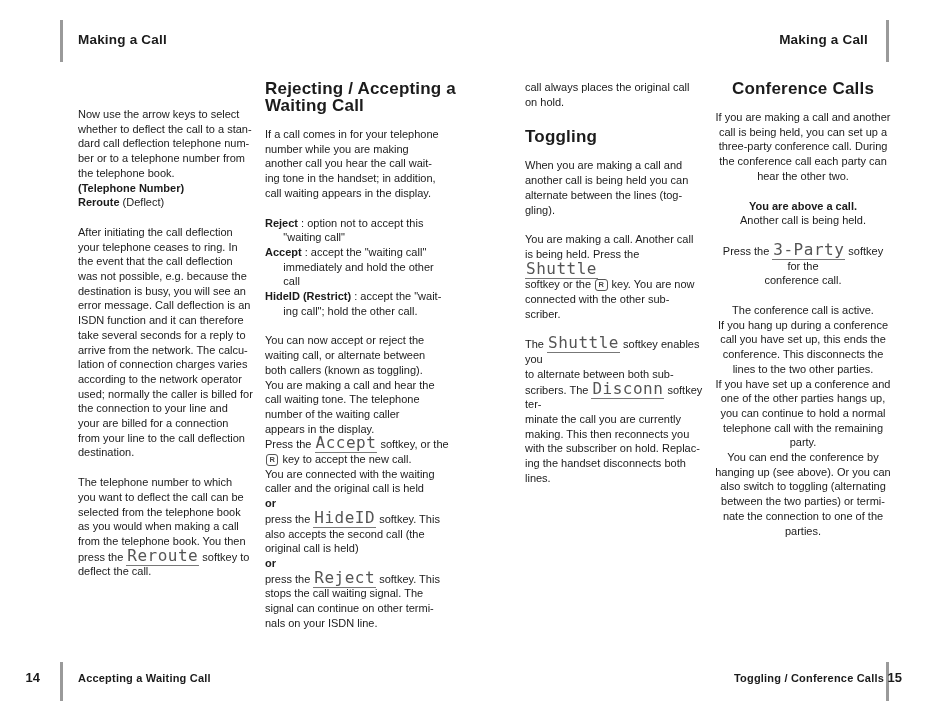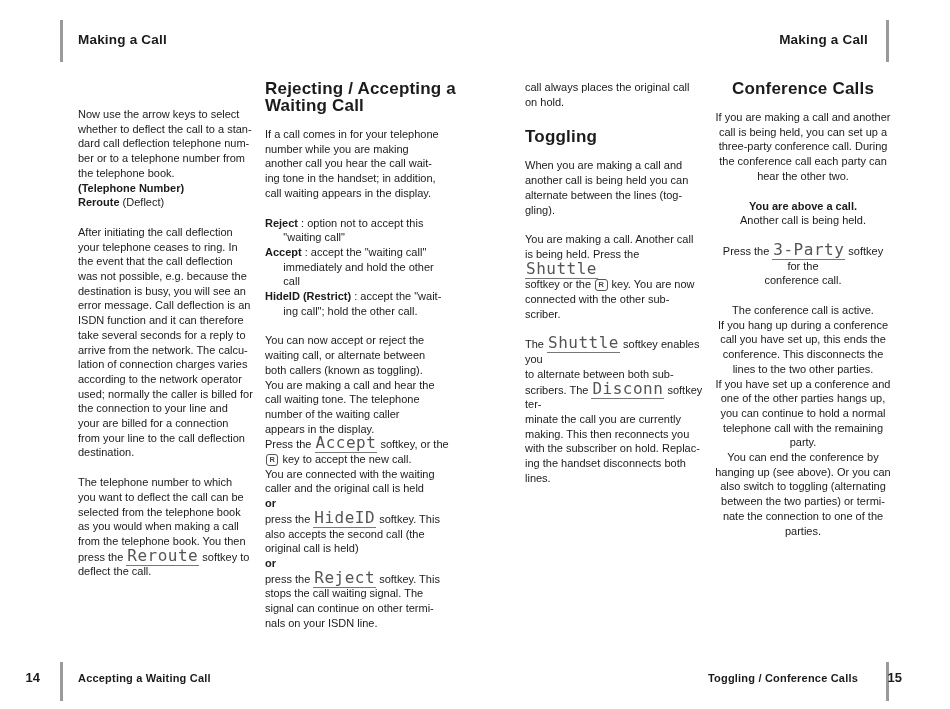--- a/index.html
+++ b/index.html
@@ -49,21 +49,21 @@
   }
 
   
   .ftr-rule-left  { left:60px;  top:662px; height:39px; }
   .ftr-rule-right { right:61px; top:662px; height:39px; }
   .ftr-num { position:absolute; top:670px; font-size:13px; font-weight:700; }
   .ftr-num-left  { left:18px; width:22px; text-align:right; }
   .ftr-num-right { right:48px; width:22px; text-align:right; }
   .ftr-sec { position:absolute; top:672px; font-size:11px; font-weight:700; letter-spacing:0.2px; }
   .ftr-sec-left  { left:78px; }
-  .ftr-sec-right { right:92px; }
+  .ftr-sec-right { right:66px; }
 </style>
 </head>
 <body>
 
 <div>
 
   <div class="vrule hdr-rule-left"></div>
   <div class="page-title page-title-left">Making a Call</div>
 
   <div class="vrule hdr-rule-right"></div>

